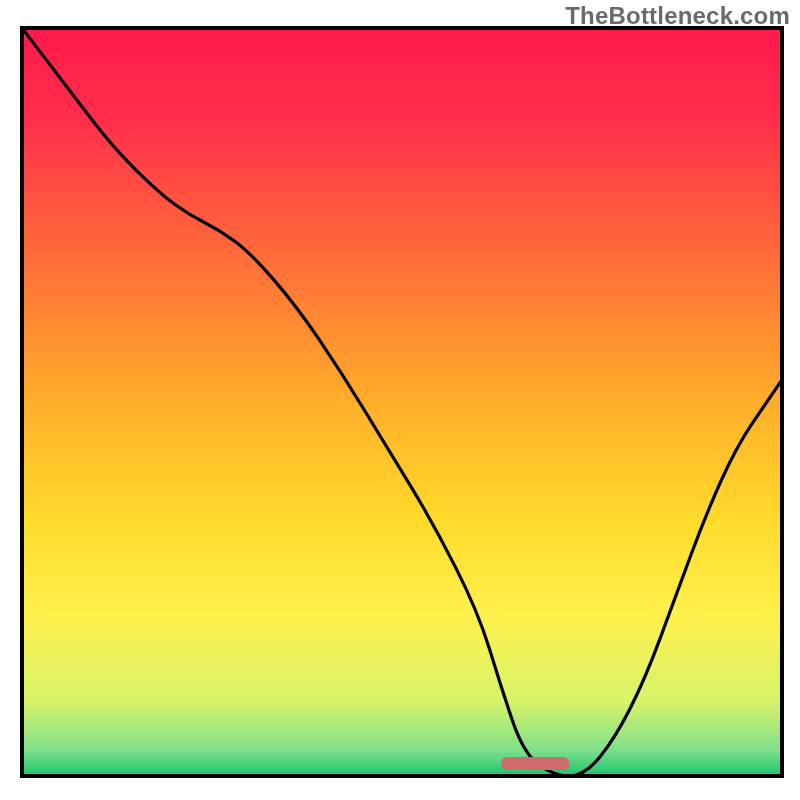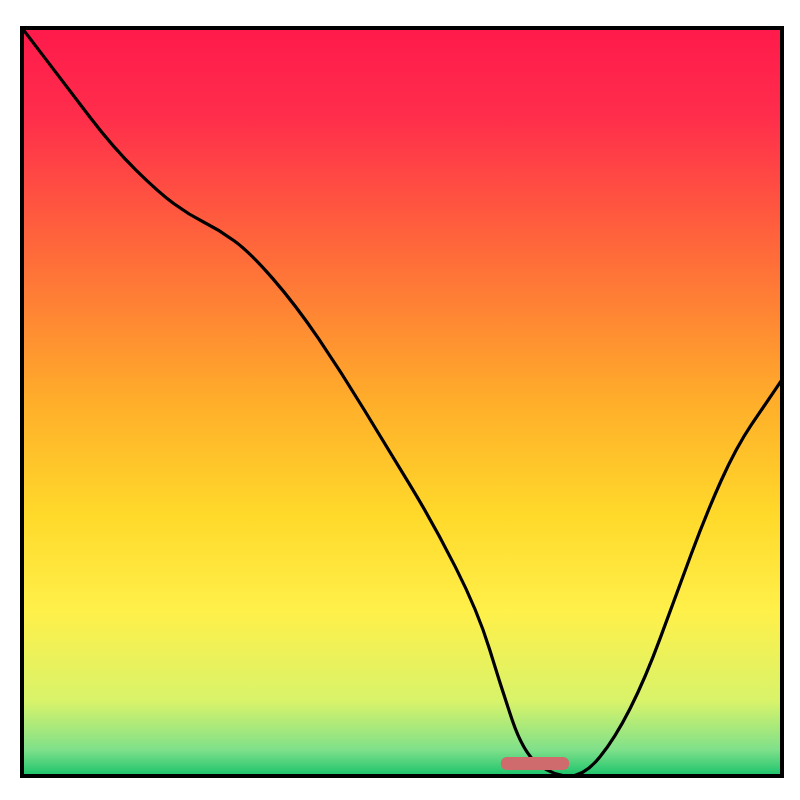--- a/index.html
+++ b/index.html
@@ -35,20 +35,21 @@
   }
   .pill {
     fill: #cf6b6d;
   }
 </style>
 </head>
 <body>
 
 <div class="stage">
 
+  <div class="watermark">TheBottleneck.com</div>
 
   <svg class="chart" viewBox="0 0 800 800" preserveAspectRatio="none">
     <defs>
       <linearGradient id="bg-grad" x1="0" y1="0" x2="0" y2="1">
           <stop offset="0.00%" stop-color="#ff1a4b"></stop>
           <stop offset="12.00%" stop-color="#ff2e4b"></stop>
           <stop offset="30.00%" stop-color="#ff6a3a"></stop>
           <stop offset="50.00%" stop-color="#ffae2a"></stop>
           <stop offset="65.00%" stop-color="#ffd92a"></stop>
           <stop offset="78.00%" stop-color="#fff04a"></stop>

